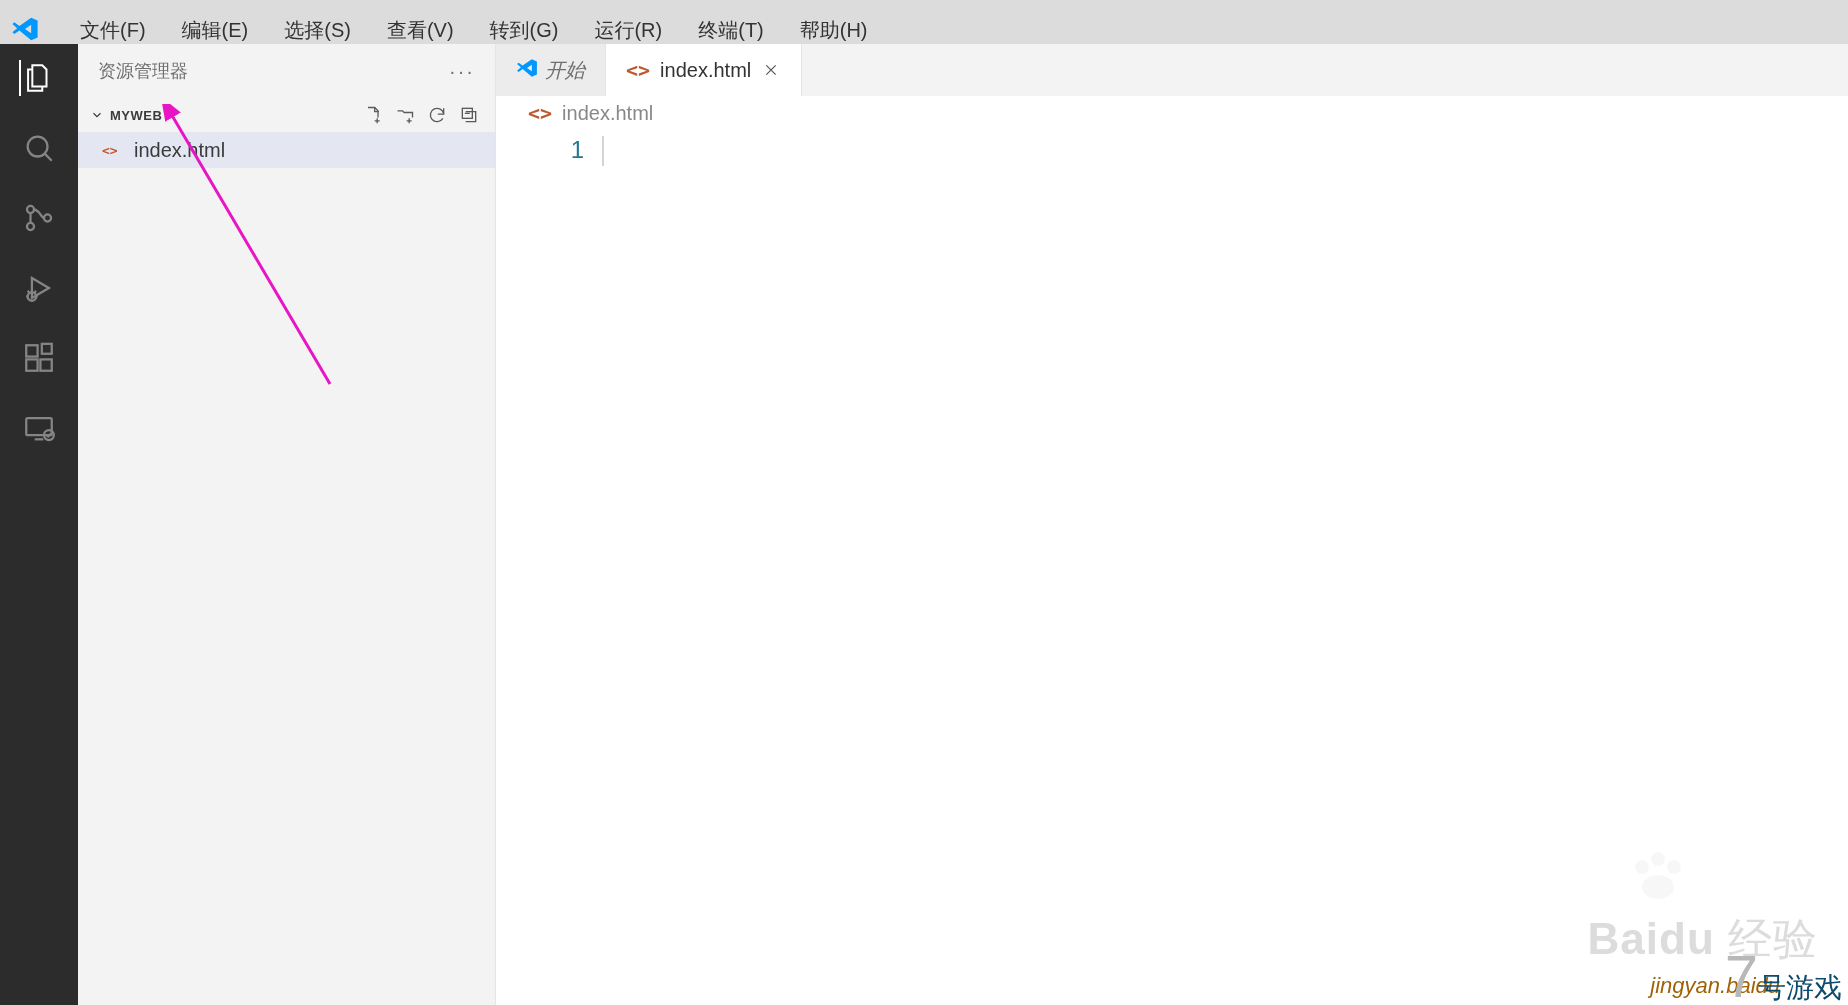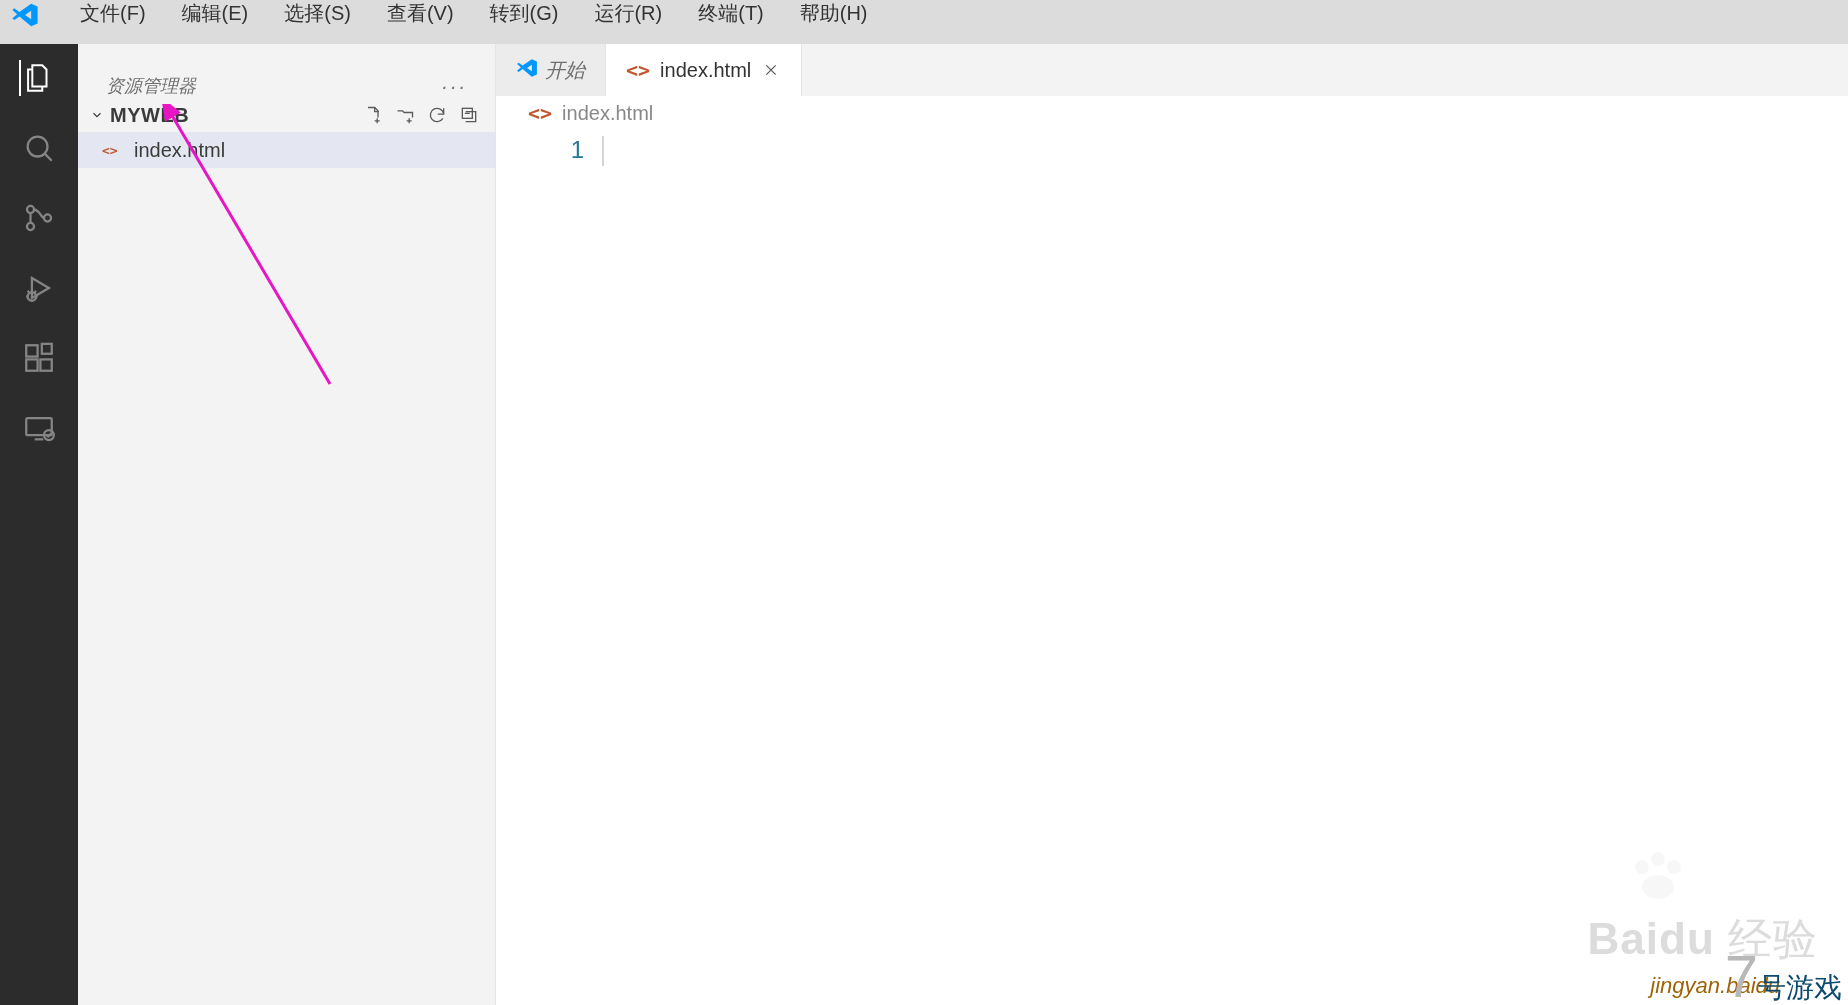--- a/index.html
+++ b/index.html
@@ -1,40 +1,40 @@
 <!DOCTYPE html>
 <html><head>
 <meta charset="utf-8">
 <style>
   * { margin:0; padding:0; box-sizing:border-box; font-family:"Segoe UI","Microsoft YaHei",sans-serif; }
   html,body { width:1848px; height:1005px; overflow:hidden; background:#fff; }
 
   
-  .menubar { height:44px; background:#dcdcdc; display:flex; align-items:flex-start; padding-left:10px; position:relative; }
+  .menubar { height:44px; background:#dcdcdc; display:flex; align-items:flex-end; padding-left:10px; position:relative; }
   .logo { width:30px; height:30px; display:flex; align-items:center; justify-content:center; margin-right:22px; }
   .menubar .mitem { font-size:20px; color:#333; padding:0 18px; cursor:default; }
   .menubar .title { position:absolute; right:0; font-size:20px; color:#333; white-space:nowrap; }
 
   .body { display:flex; height:calc(100% - 44px); }
 
   
   .activitybar { width:78px; background:#2c2c2c; display:flex; flex-direction:column; align-items:center; padding-top:16px; gap:34px; }
   .activitybar .aicon { width:36px; height:36px; display:flex; align-items:center; justify-content:center; cursor:pointer; }
   .activitybar .aicon svg { stroke:#858585; }
   .activitybar .aicon.active svg { stroke:#fff; }
   .activitybar .aicon.active { border-left:2px solid #fff; margin-left:-2px; width:38px; padding-right:2px; }
 
   
   .sidebar { width:418px; background:#f3f3f3; display:flex; flex-direction:column; border-right:1px solid #e5e5e5; }
-  .sidebar-header { display:flex; align-items:flex-end; justify-content:space-between; height:54px; padding:0 28px;font-style:italic; }
+  .sidebar-header { display:flex; align-items:center; justify-content:space-between; height:54px; padding:0 20px; }
   .sidebar-title { font-size:18px; color:#6f6f6f; }
   .dots { color:#6f6f6f; font-size:20px; letter-spacing:2px; cursor:pointer; }
   .section-header { display:flex; align-items:center; height:34px; padding:0 10px; }
   .chev { width:18px; height:18px; display:flex; align-items:center; justify-content:center; margin-right:4px; }
-  .section-name { font-weight:700; font-size:20px; color:#3b3b3b; letter-spacing:0.5px; flex:1; }
+  .section-name { font-weight:700; font-size:13px; color:#3b3b3b; letter-spacing:0.5px; flex:1; }
   .section-actions { display:flex; gap:12px; padding-right:6px; }
   .sicon { width:20px; height:20px; display:flex; align-items:center; justify-content:center; cursor:pointer; }
   .tree-item { display:flex; align-items:center; height:36px; padding-left:24px; background:#e4e6f1; cursor:pointer; }
   .tree-item .file-icon { width:22px; margin-right:10px; }
   .file-label { font-size:20px; color:#3b3b3b; }
 
   
   .editors { flex:1; display:flex; flex-direction:column; background:#fff; position:relative; }
   .tabs { height:52px; background:#f3f3f3; display:flex; }
   .tab { display:flex; align-items:center; padding:0 20px; gap:10px; font-size:20px; color:#6f6f6f; font-style:normal; cursor:pointer; border-right:1px solid #e5e5e5; }

